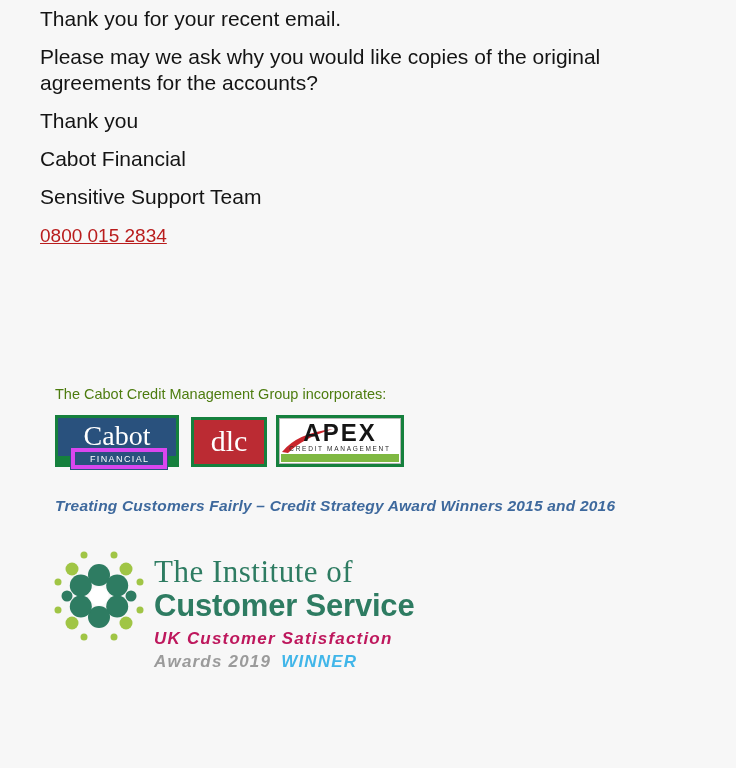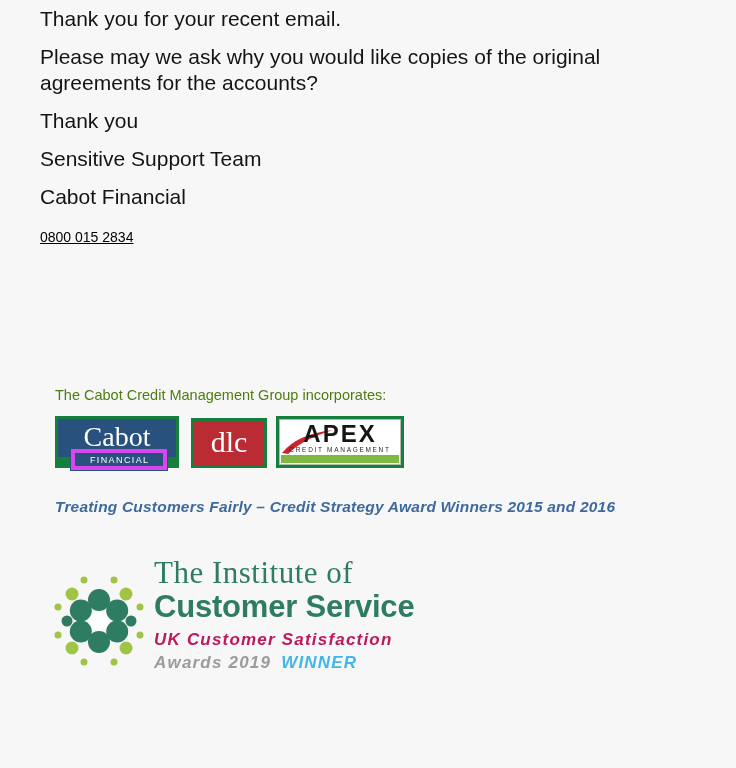--- a/index.html
+++ b/index.html
@@ -13,23 +13,23 @@
   }
   .email-body { padding: 6px 28px 0 40px; }
   .email-body p {
     font-size: 21px;
     line-height: 26px;
     margin: 0 0 12px 0;
     white-space: pre-line;
   }
   .phone-line { margin: 0; }
   .phone-link {
-    color: #000000;
+    color: #b91c1c;
     text-decoration: underline;
-    font-size: 14px;
+    font-size: 19px;
     line-height: 26px;
   }
 
   .footer { margin-top: 137px; padding-left: 55px; }
   .incorporates {
     font-size: 14.5px;
     line-height: 17px;
     color: #4d7c0f;
   }
   .logo-row {
@@ -119,21 +119,21 @@
     line-height: 18px;
     font-weight: bold;
     font-style: italic;
     color: #3e699d;
     letter-spacing: 0.2px;
   }
 
   
   .ics-row {
     display: flex;
-    align-items: flex-end;
+    align-items: flex-start;
     margin-top: 29px;
     margin-left: -8px;
   }
   .ics-dots { flex: 0 0 auto; }
   .ics-text { margin-left: 3px; padding-top: 11px; }
   .ics-line1 {
     font-family: "Liberation Serif", serif;
     font-size: 31px; line-height: 34px;
     color: #2e7c62;
     letter-spacing: 0.5px;
@@ -163,22 +163,22 @@
 </head>
 <body>
 
 <div>
 
   <div class="email-body">
     <p>Thank you for your recent email.</p>
     <p>Please may we ask why you would like copies of the original
 agreements for the accounts?</p>
     <p>Thank you</p>
+    <p>Cabot Financial</p>
     <p>Sensitive Support Team</p>
-    <p>Cabot Financial</p>
     <p class="phone-line"><a href="#" class="phone-link">0800 015 2834</a></p>
   </div>
 
   <div class="footer">
 
     <div class="incorporates">The Cabot Credit Management Group incorporates:</div>
 
     <div class="logo-row">
 
       <div class="logo-tile">

